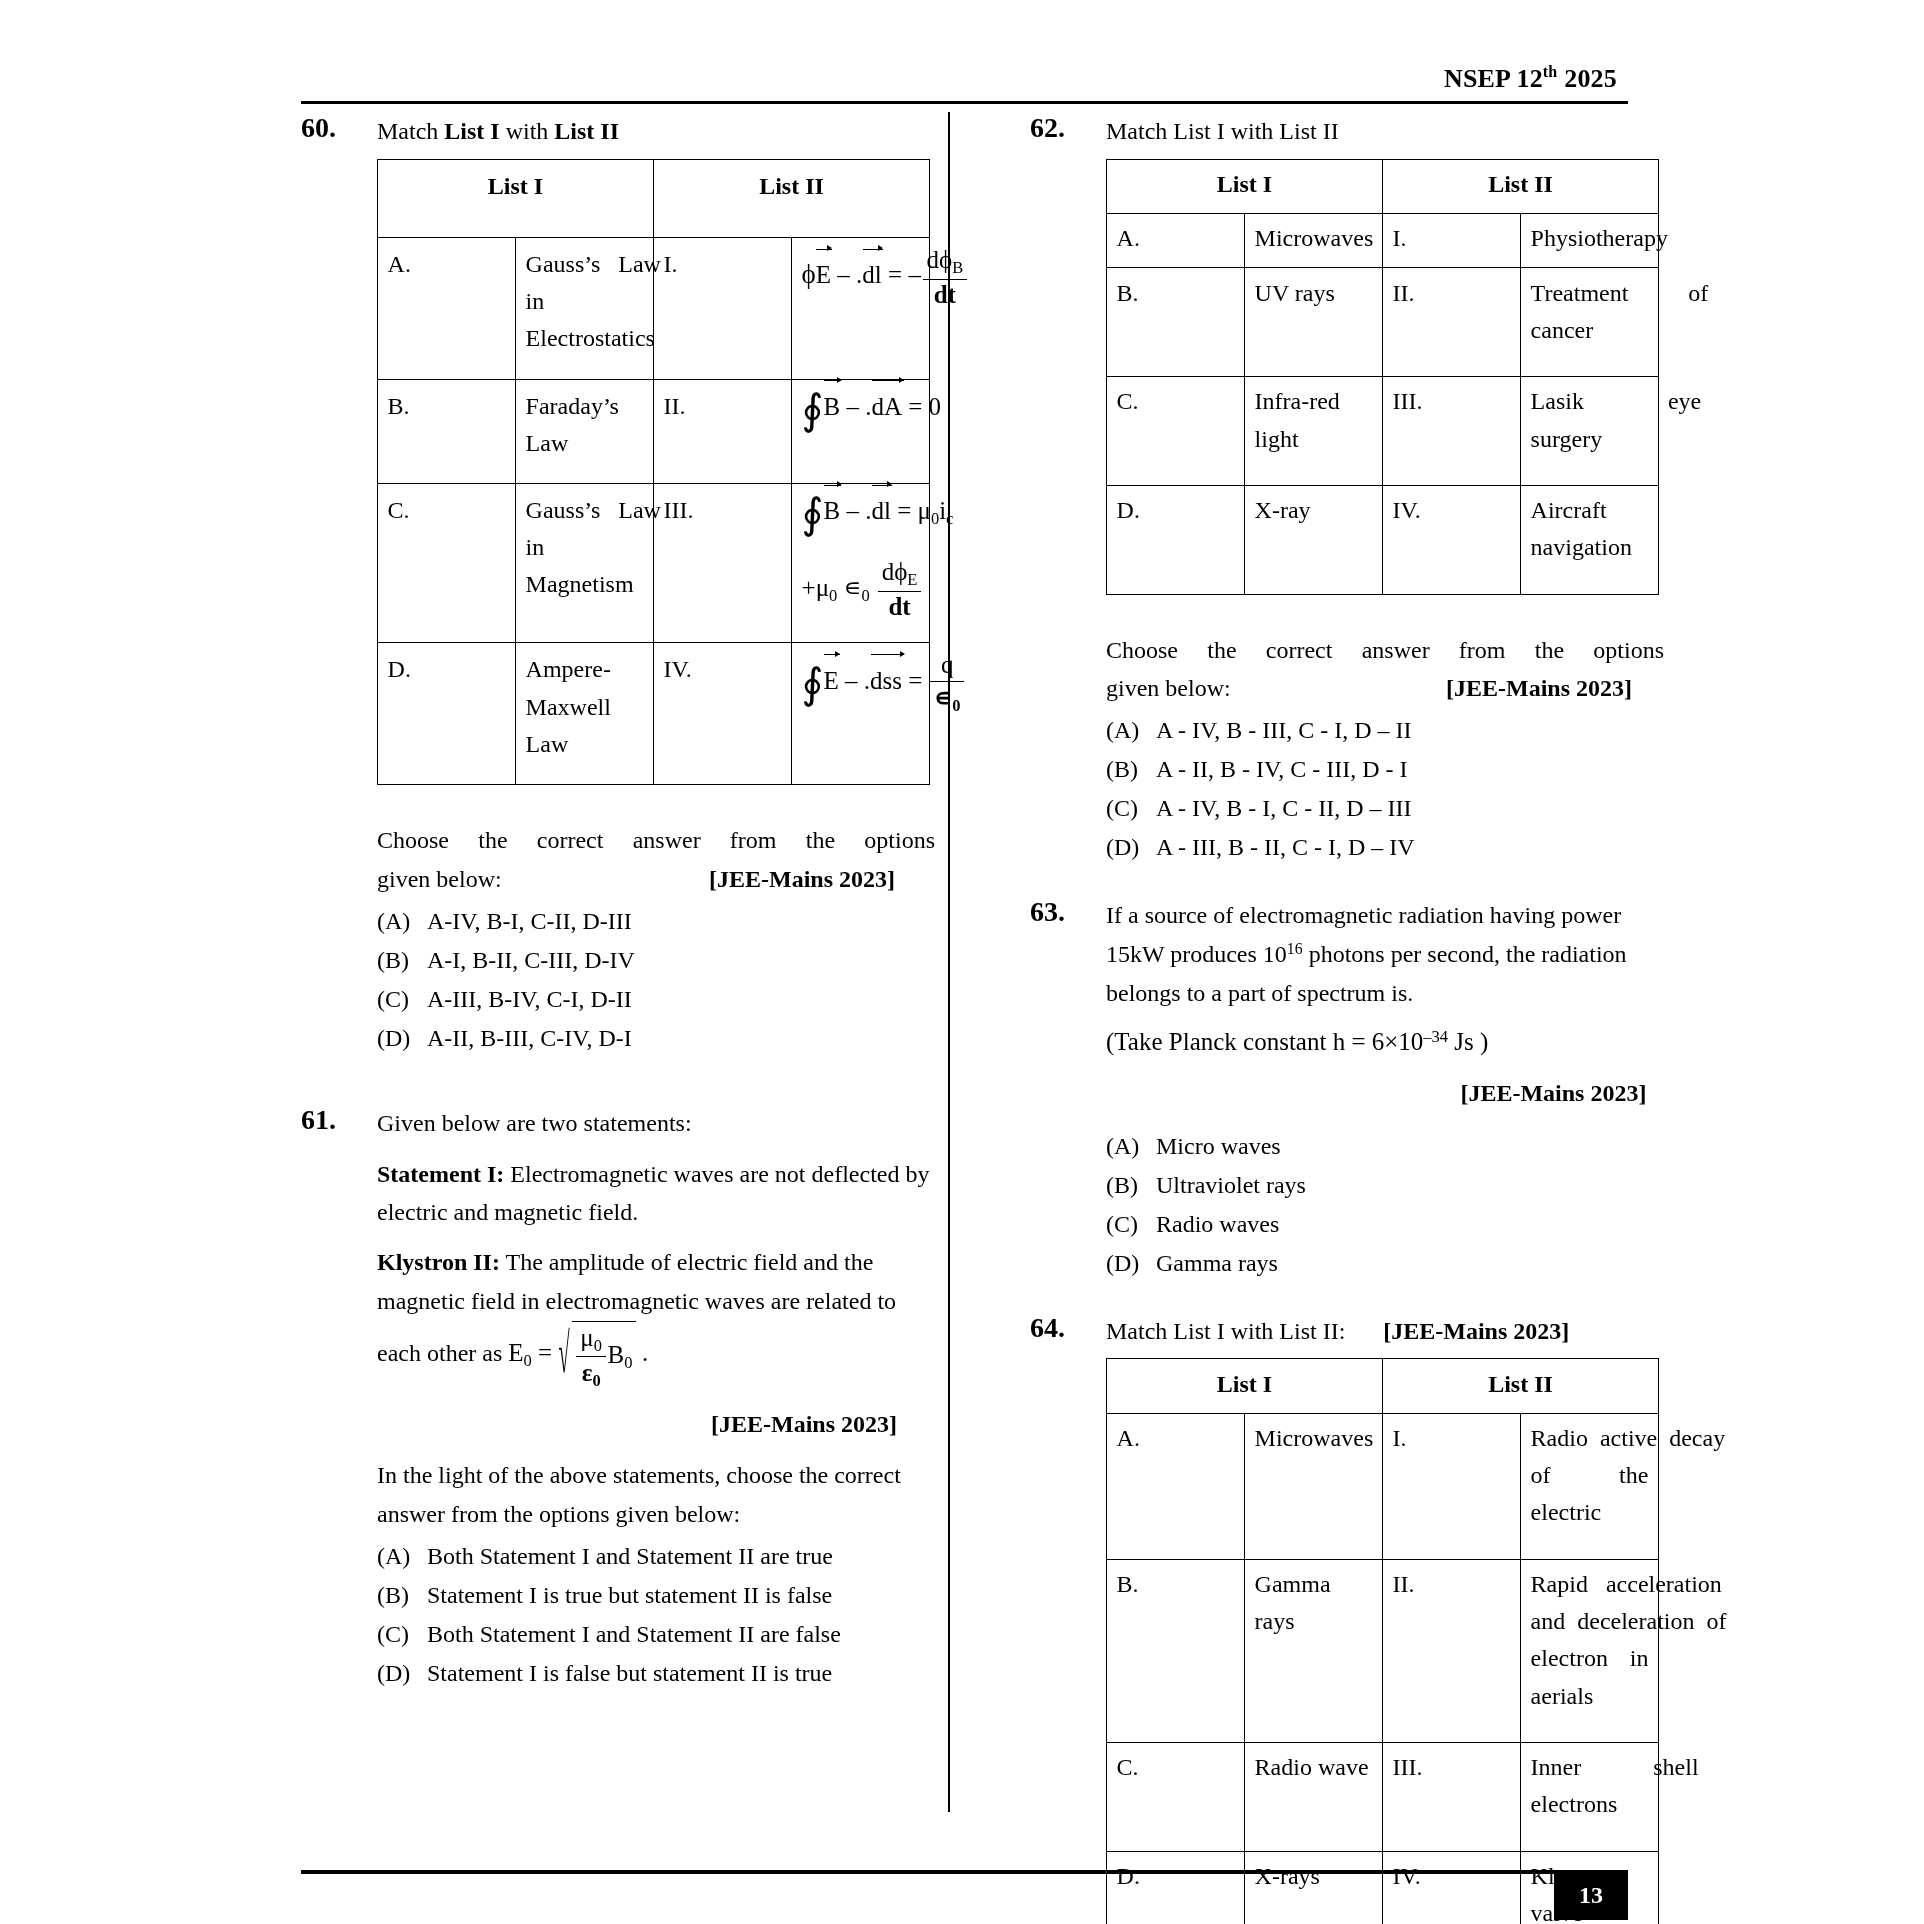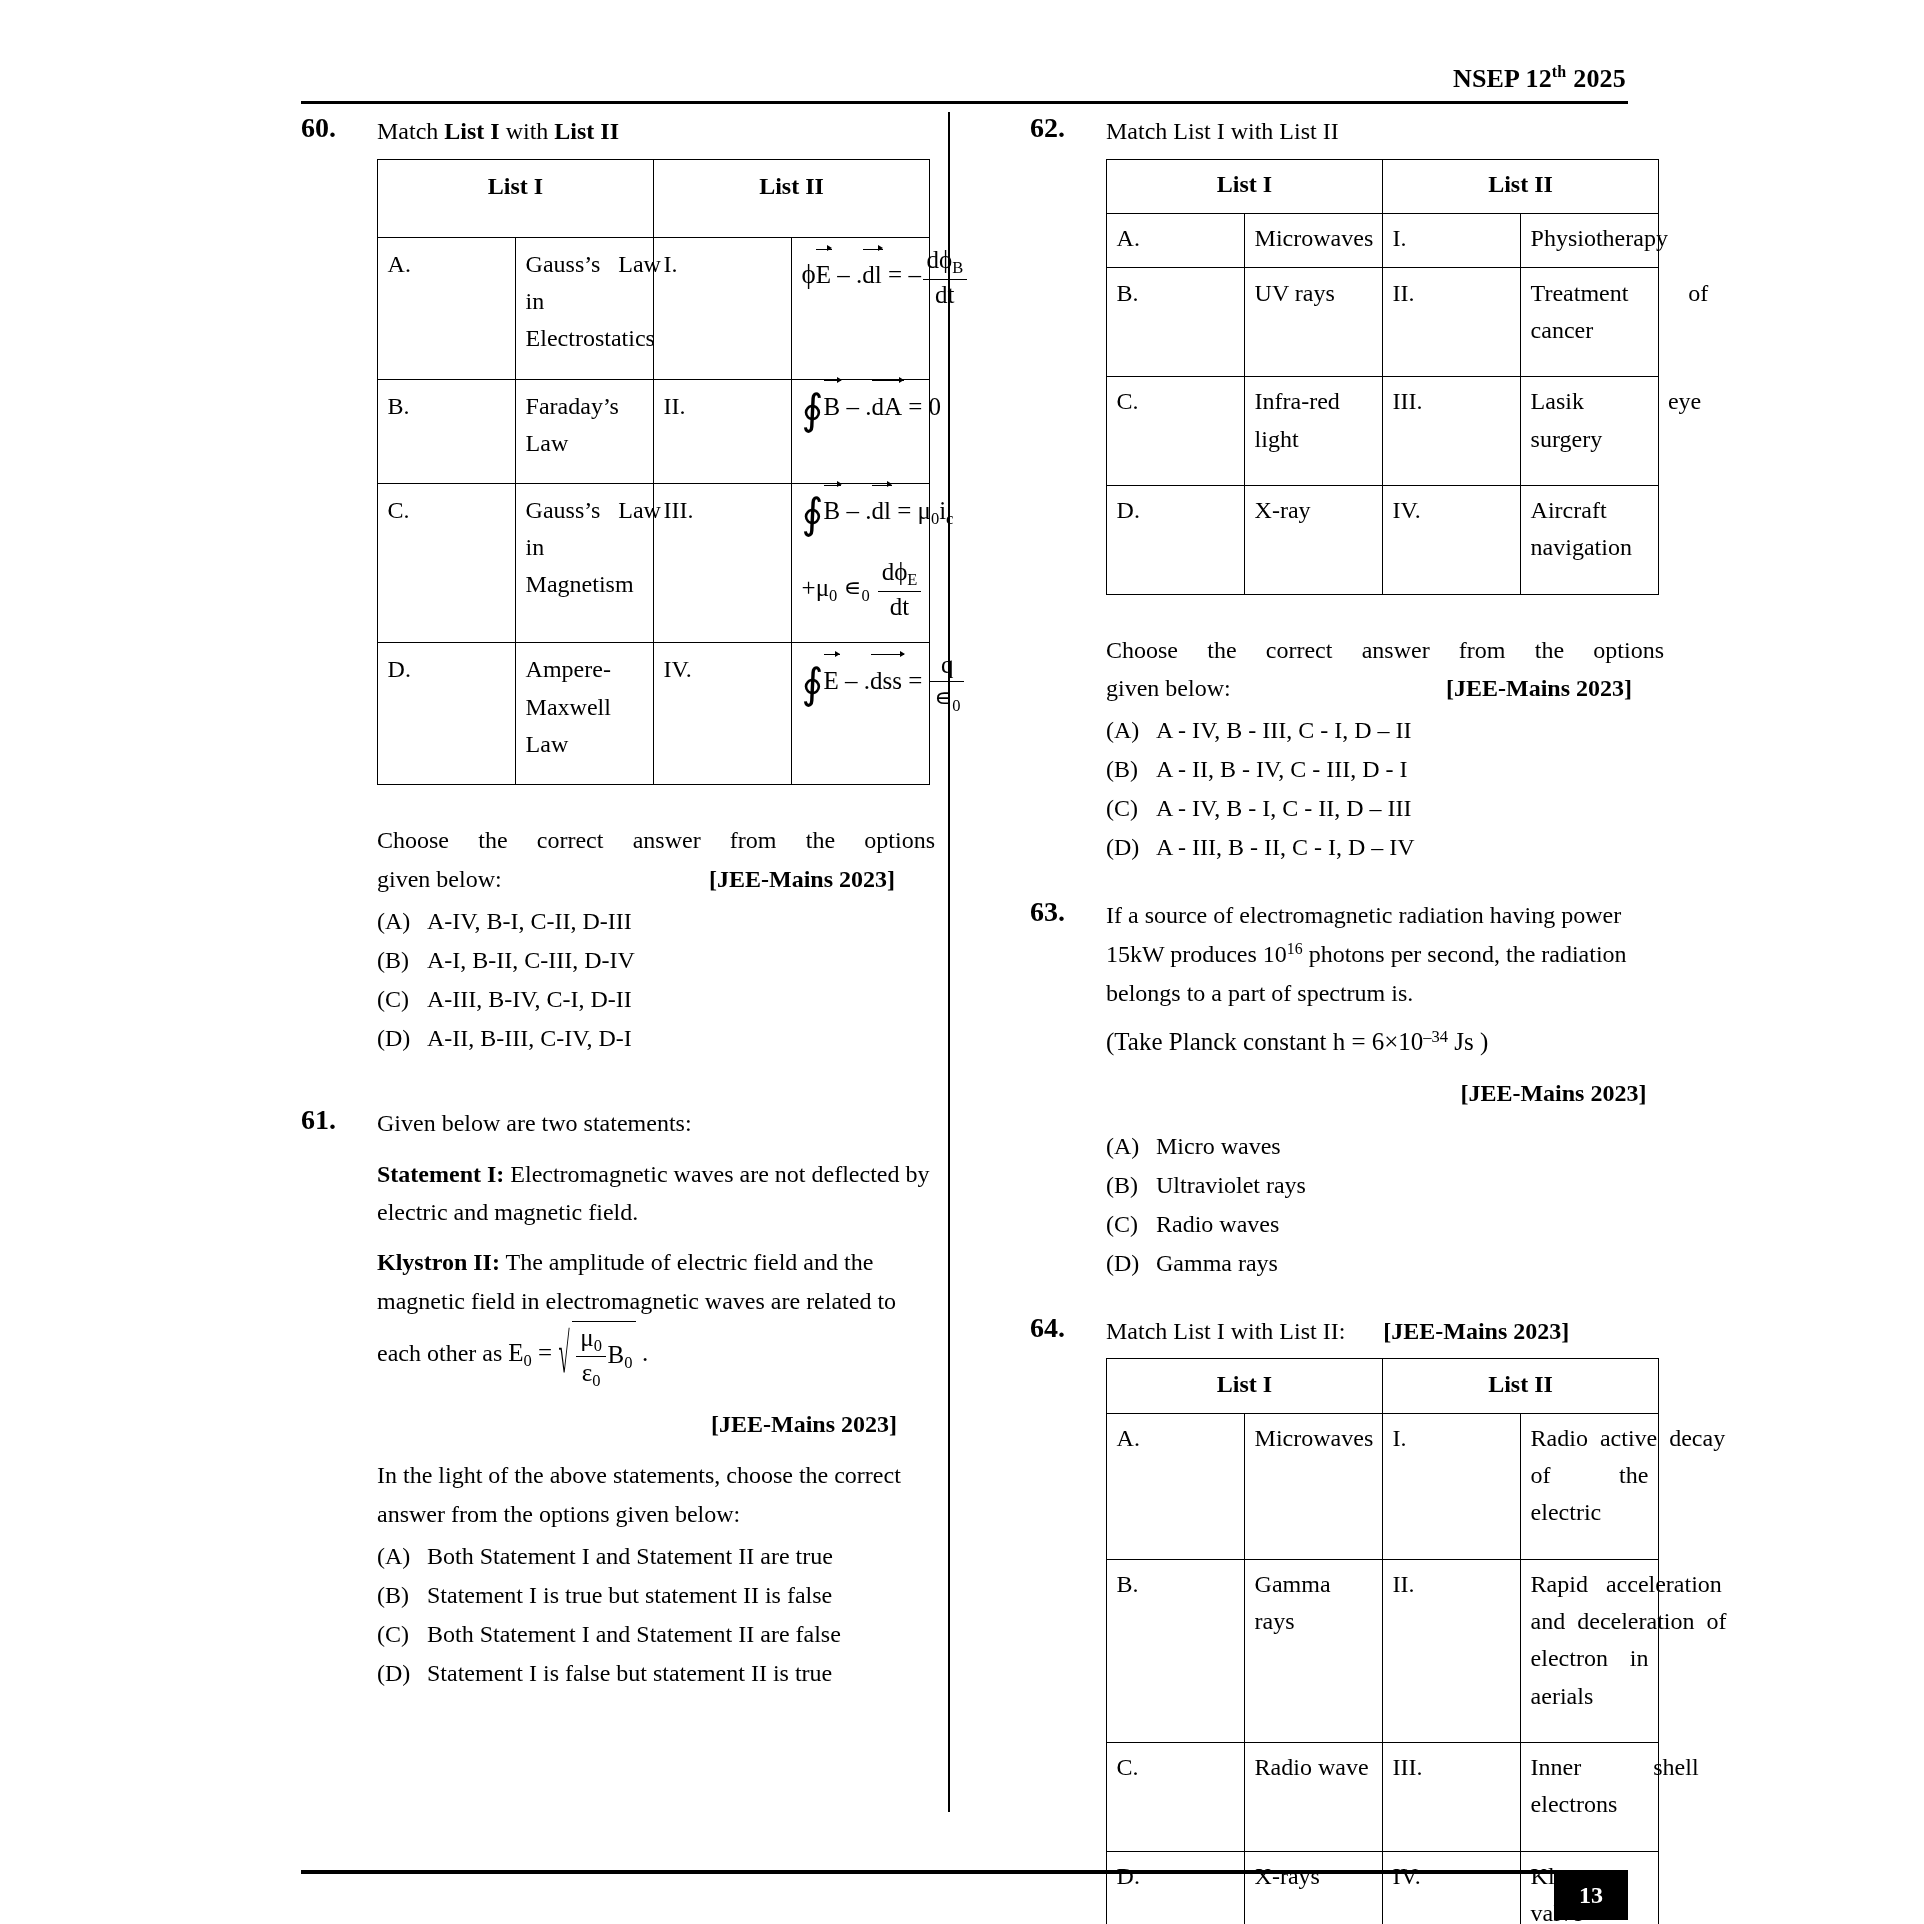--- a/index.html
+++ b/index.html
@@ -18,21 +18,21 @@
   .page {
     position: absolute;
     left: 0; top: 0;
     width: 1925px; height: 1925px;
     padding: 0;
   }
 
   
   .header {
     position: absolute;
-    left: 303px; top: 63px;
+    left: 294px; top: 63px;
     width: 1323px;
     text-align: right;
     font-size: 26px;
     font-weight: bold;
     letter-spacing: 0.2px;
   }
   .header sup { font-size: 16px; vertical-align: super; }
   .header-rule {
     position: absolute;
     left: 301px; top: 101px;
@@ -155,21 +155,21 @@
   .oint { font-size: 42px; line-height: 0.6; vertical-align: -0.22em; display: inline-block; }
   .phiop { font-size: 27px; }
   .frac {
     display: inline-block;
     vertical-align: middle;
     text-align: center;
     line-height: 1.12;
     margin: 0 1.6px;
   }
   .frac .num { display: block; border-bottom: 1.6px solid #000; padding: 0 4px 1.6px 4px; }
-  .frac .den { display: block; padding: 1.6px 4px 0 4px; }
+  .frac .den { display: block; padding: 1.6px 4px 0 4px; font-weight: bold; }
   sub.s { font-size: 0.66em; vertical-align: -0.28em; }
   sup.s { font-size: 0.66em; vertical-align: 0.5em; }
 
   
   .sqrt { display: inline-flex; align-items: stretch; vertical-align: middle; }
   .sqrt .radical {
     font-size: 0.9em;
     display: inline-block;
     transform: scaleY(2.5) scaleX(0.9);
     transform-origin: center;

